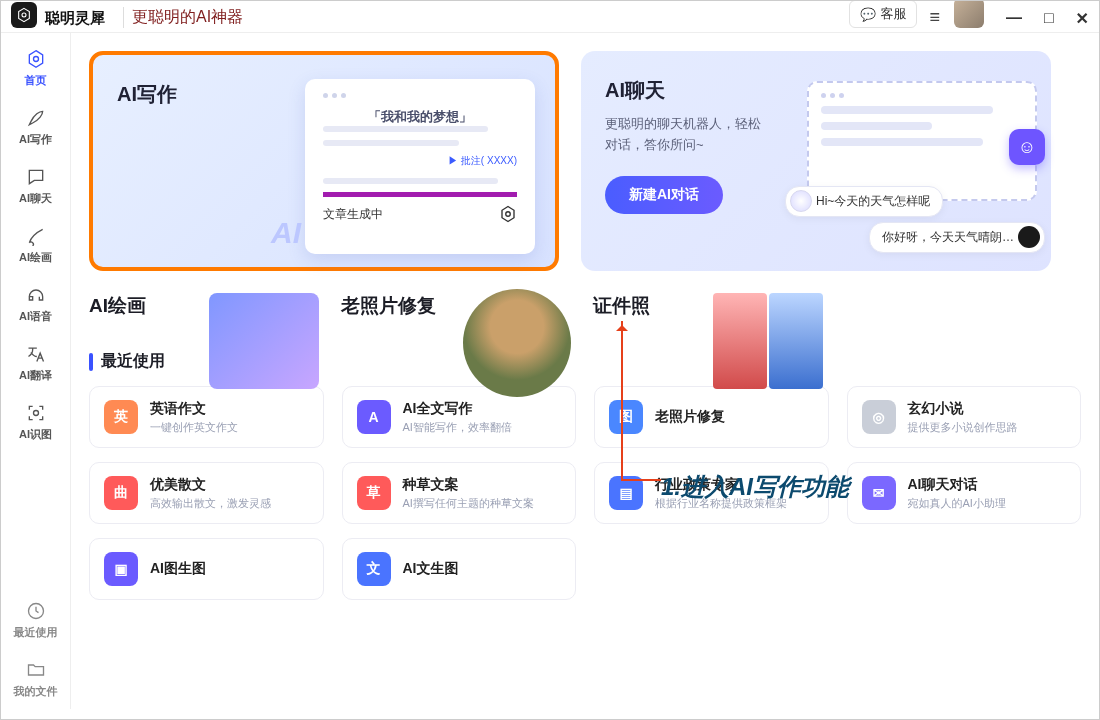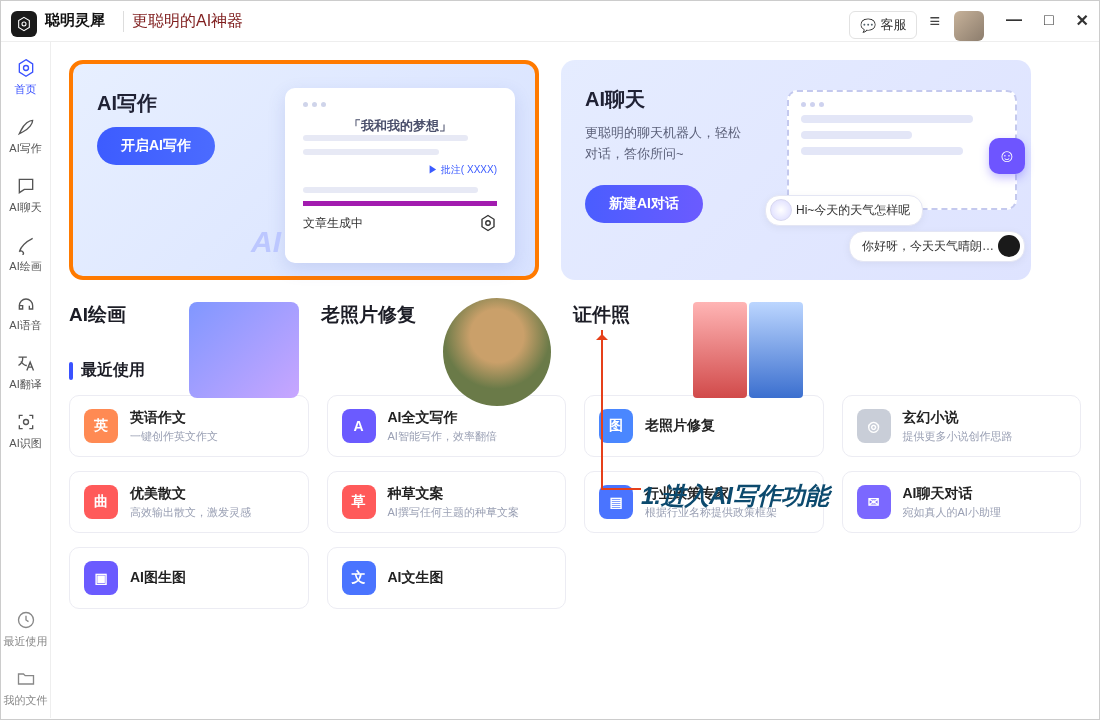--- a/index.html
+++ b/index.html
@@ -1,34 +1,34 @@
 <!DOCTYPE html>
 <html><head>
 <meta charset="utf-8">
 <style>
 * { margin: 0; padding: 0; box-sizing: border-box; font-family: "Microsoft YaHei", "PingFang SC", sans-serif; }
 body { width: 1100px; height: 720px; background: #fff; overflow: hidden; border: 1px solid #ccc; position: relative; }
 
 
-.titlebar { height: 41px; display: flex; align-items: flex-start; padding: 10px 10px; border-bottom: 1px solid #eee; }
+.titlebar { height: 32px; display: flex; align-items: flex-end; padding: 4px 10px; border-bottom: 1px solid #eee; }
 .app-logo { width: 26px; height: 26px; background: #1a1a1a; border-radius: 6px; display: flex; align-items: center; justify-content: center; color: #fff; font-size: 14px; }
 .app-logo svg { width: 16px; height: 16px; }
 .app-name { font-weight: 700; font-size: 15px; margin-left: 8px; color: #111; }
 .app-sub { font-size: 16px; color: #7f1d1d; margin-left: 18px; border-left: 1px solid #ddd; padding-left: 8px; }
 .title-spacer { flex: 1; }
 .cs-btn { display: flex; align-items: center; border: 1px solid #e2e2e2; border-radius: 6px; padding: 4px 10px; font-size: 13px; color: #333; gap: 4px; }
 .hamburger { margin-left: 12px; font-size: 18px; color: #444; }
 .avatar-img { width: 30px; height: 30px; border-radius: 6px; background: linear-gradient(135deg,#c7b29a,#8c7d6d); margin-left: 14px; }
 .win-ctrls { display: flex; gap: 22px; margin-left: 22px; color: #333; font-size: 16px; font-weight: 700; }
 
 
 .layout { display: flex; height: calc(720px - 44px); }
 
 
-.sidebar { width: 50px; border-right: 1px solid #eee; display: flex; flex-direction: column; align-items: center; padding-top: 6px; }
+.sidebar { width: 70px; border-right: 1px solid #eee; display: flex; flex-direction: column; align-items: center; padding-top: 6px; font-weight: bold; }
 .side-item { display: flex; flex-direction: column; align-items: center; gap: 2px; padding: 8px 0 10px; width: 100%; cursor: pointer; color: #555; }
 .side-item.active { color: #3a52ff; }
 .side-item .ico { width: 24px; height: 24px; display: flex; align-items: center; justify-content: center; }
 .side-item .lab { font-size: 11px; }
 .side-sep { flex: 1; }
 .side-bottom .side-item { color: #888; }
 
 
 .main { flex: 1; overflow: auto; padding: 18px 18px 6px; background: #fff; position: relative; }
 
@@ -212,21 +212,20 @@
       </div>
     </div>
   </div>
 
   <div class="main">
 
     <div class="hero-row">
 
       <div class="hero-card writing">
         <div class="hero-title">AI写作</div>
-        <button class="hero-btn blue">开启AI写作</button>
         <div class="mini-doc">
           <div class="ai-tag">AI</div>
           <div class="dots">
               <span></span>
               <span></span>
               <span></span>
             </div>
           <div class="dtitle">「我和我的梦想」</div>
           <div class="line" style="width:85%"></div>
           <div class="line" style="width:70%"></div>

